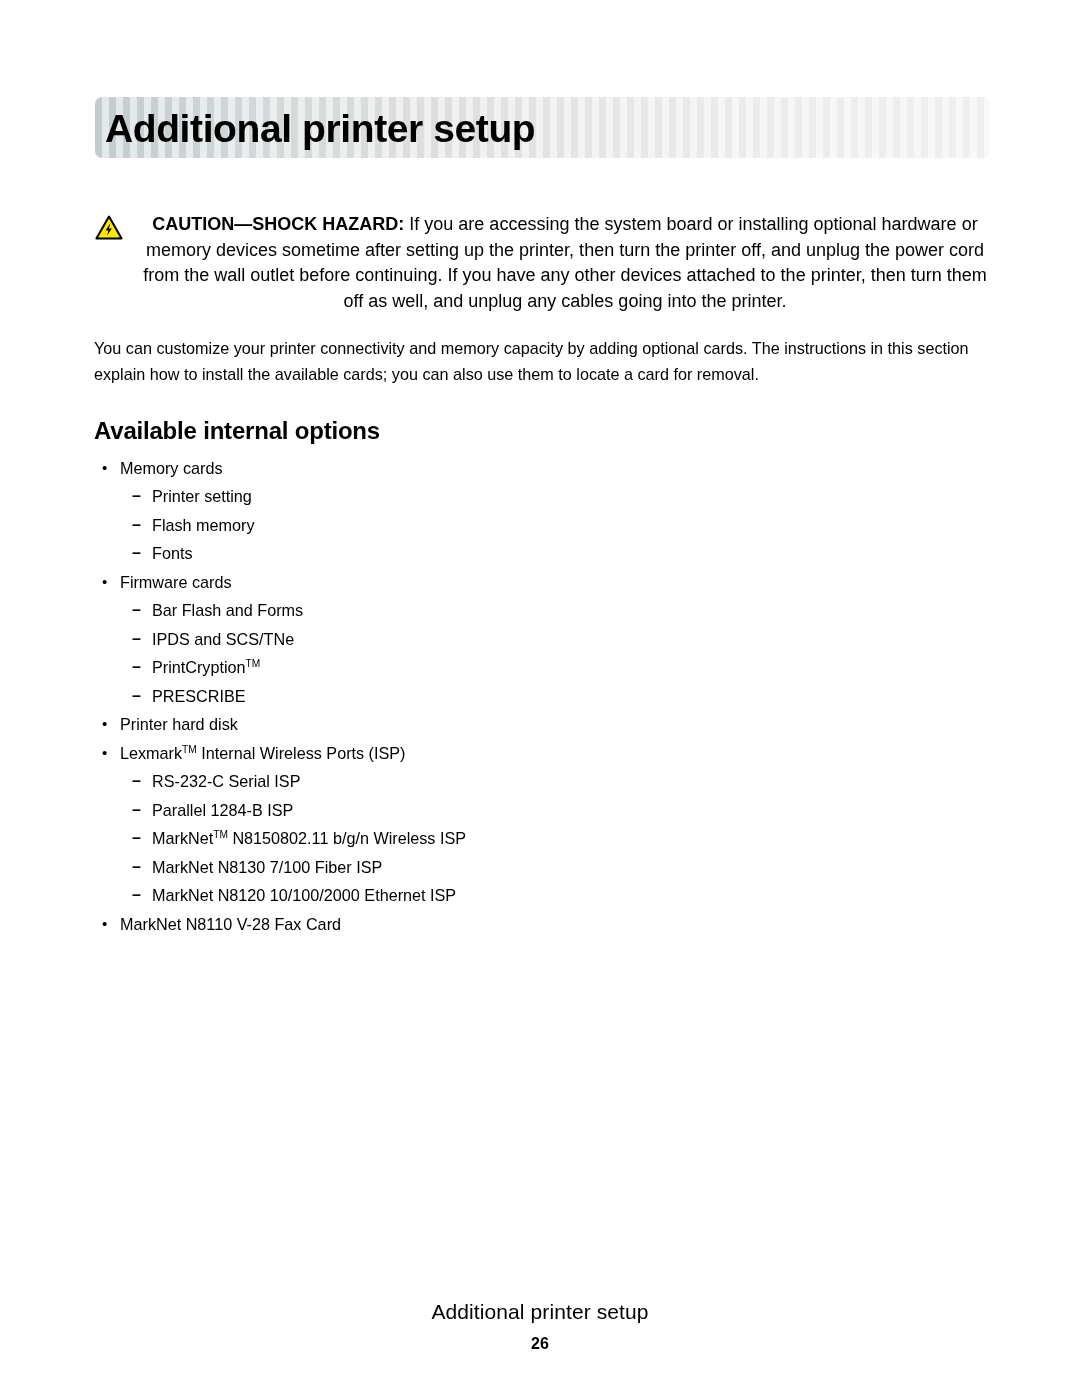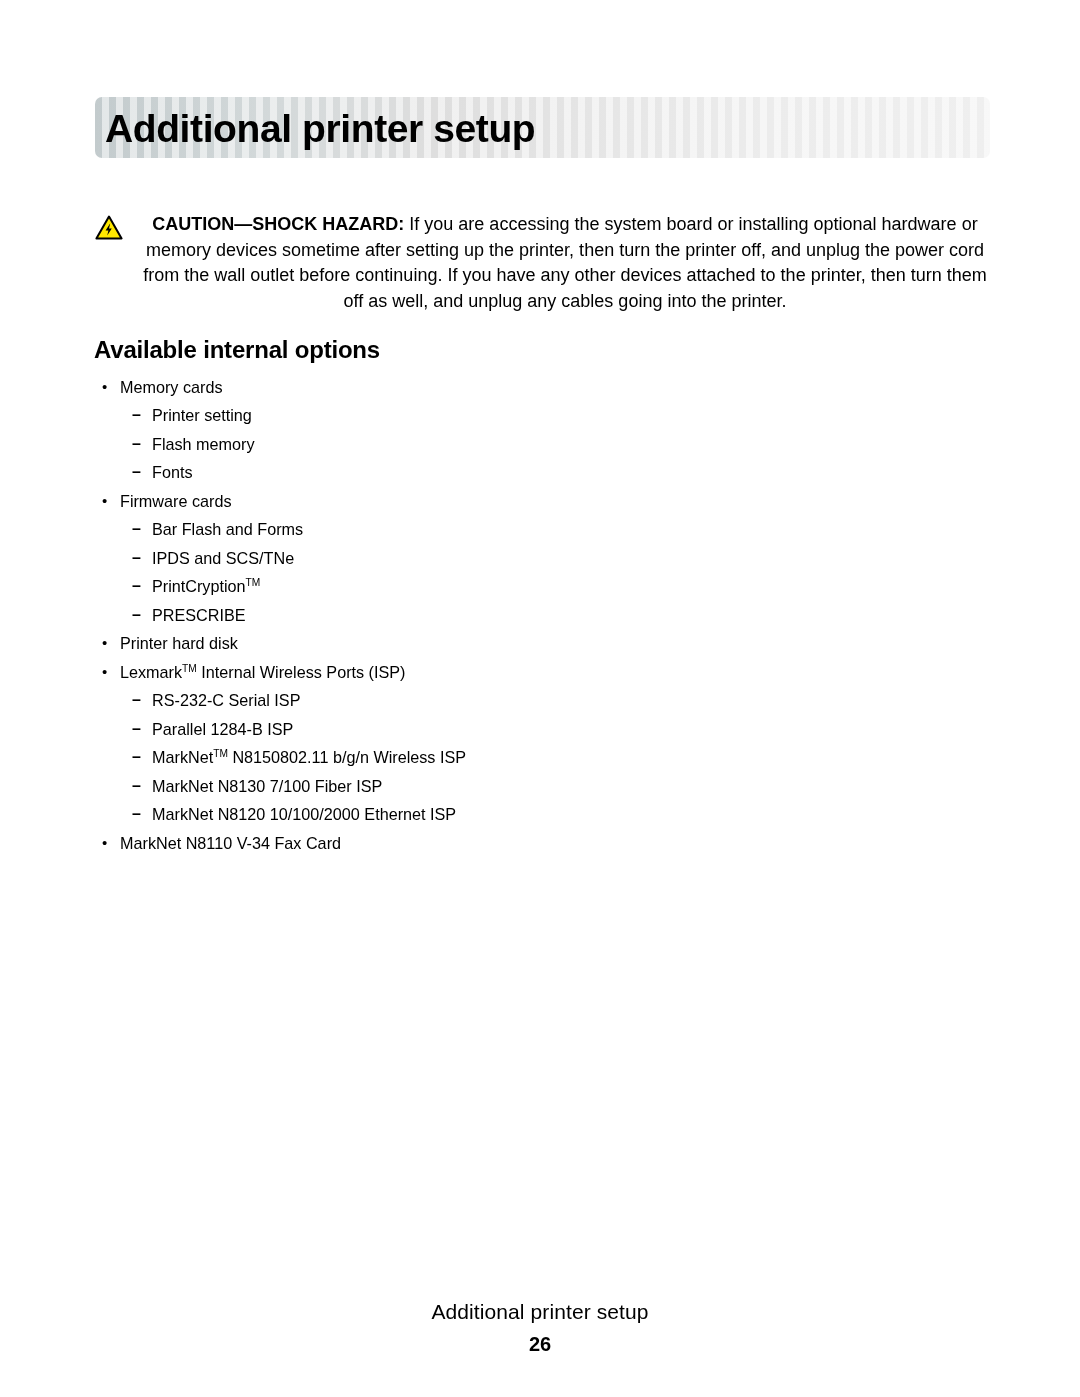--- a/index.html
+++ b/index.html
@@ -58,21 +58,21 @@
 
   h1.section-title {
     margin: 0 0 14px 0;
     font-size: 33px;
     font-weight: bold;
     letter-spacing: -0.3px;
     line-height: 1.1;
   }
 
   h2.sub-title {
-    margin: 14px 0 9px 0;
+    margin: 30px 0 9px 0;
     font-size: 24px;
     font-weight: bold;
     letter-spacing: -0.2px;
     line-height: 1.15;
   }
 
   
   .caution {
     position: relative;
     padding-left: 40px;
@@ -148,21 +148,21 @@
     right: 0;
     bottom: 38px;
     text-align: center;
   }
   .footer-title {
     font-size: 21px;
     line-height: 30px;
     letter-spacing: 0.1px;
   }
   .footer-page {
-    font-size: 20px;
+    font-size: 16px;
     font-weight: bold;
     line-height: 30px;
     margin-top: 2px;
   }
 </style>
 </head>
 <body>
 
 <div class="banner">
   <div class="banner-title">Additional printer setup</div>
@@ -176,41 +176,42 @@
       <svg viewBox="0 0 28 25" width="28" height="25" aria-hidden="true">
         <polygon points="14,1.5 26.6,23.5 1.4,23.5" fill="#ffe800" stroke="#000000" stroke-width="2" stroke-linejoin="round"></polygon>
         <polygon points="15.2,8.2 10.6,15.4 13.4,15.4 12.2,20.6 16.8,13.4 14,13.4" fill="#000000"></polygon>
       </svg>
     </span>
     <div class="caution-text">
       <span class="caution-label">CAUTION—SHOCK HAZARD:</span><span> If you are accessing the system board or installing optional hardware or memory devices sometime after setting up the printer, then turn the printer off, and unplug the power cord from the wall outlet before continuing. If you have any other devices attached to the printer, then turn them off as well, and unplug any cables going into the printer.</span>
     </div>
   </div>
 
+  <p class="body-para">You can customize your printer connectivity and memory capacity by adding optional cards. The instructions in this section explain how to install the available cards; you can also use them to locate a card for removal.</p>
 
   <h2 class="sub-title">Available internal options</h2>
 
   <ul class="opt-list" id="options-list">
       <li class="lvl1"><span class="bullet">•</span><span>Memory cards</span></li>
       <li class="lvl2"><span class="dash">–</span><span>Printer setting</span></li>
       <li class="lvl2"><span class="dash">–</span><span>Flash memory</span></li>
       <li class="lvl2"><span class="dash">–</span><span>Fonts</span></li>
       <li class="lvl1"><span class="bullet">•</span><span>Firmware cards</span></li>
       <li class="lvl2"><span class="dash">–</span><span>Bar Flash and Forms</span></li>
       <li class="lvl2"><span class="dash">–</span><span>IPDS and SCS/TNe</span></li>
       <li class="lvl2"><span class="dash">–</span><span>PrintCryption</span><sup class="tm">TM</sup></li>
       <li class="lvl2"><span class="dash">–</span><span>PRESCRIBE</span></li>
       <li class="lvl1"><span class="bullet">•</span><span>Printer hard disk</span></li>
       <li class="lvl1"><span class="bullet">•</span><span>Lexmark</span><sup class="tm">TM</sup><span> Internal Wireless Ports (ISP)</span></li>
       <li class="lvl2"><span class="dash">–</span><span>RS-232-C Serial ISP</span></li>
       <li class="lvl2"><span class="dash">–</span><span>Parallel 1284-B ISP</span></li>
       <li class="lvl2"><span class="dash">–</span><span>MarkNet</span><sup class="tm">TM</sup><span> N8150802.11 b/g/n Wireless ISP</span></li>
       <li class="lvl2"><span class="dash">–</span><span>MarkNet N8130 7/100 Fiber ISP</span></li>
       <li class="lvl2"><span class="dash">–</span><span>MarkNet N8120 10/100/2000 Ethernet ISP</span></li>
-      <li class="lvl1"><span class="bullet">•</span><span>MarkNet N8110 V-34 Fax Card</span></li>
+      <li class="lvl1"><span class="bullet">•</span><span>MarkNet N8110 V-28 Fax Card</span></li>
     </ul>
 
 </div>
 
 <div class="footer">
   <div class="footer-title">Additional printer setup</div>
   <div class="footer-page">26</div>
 </div>
 
 </body></html>

